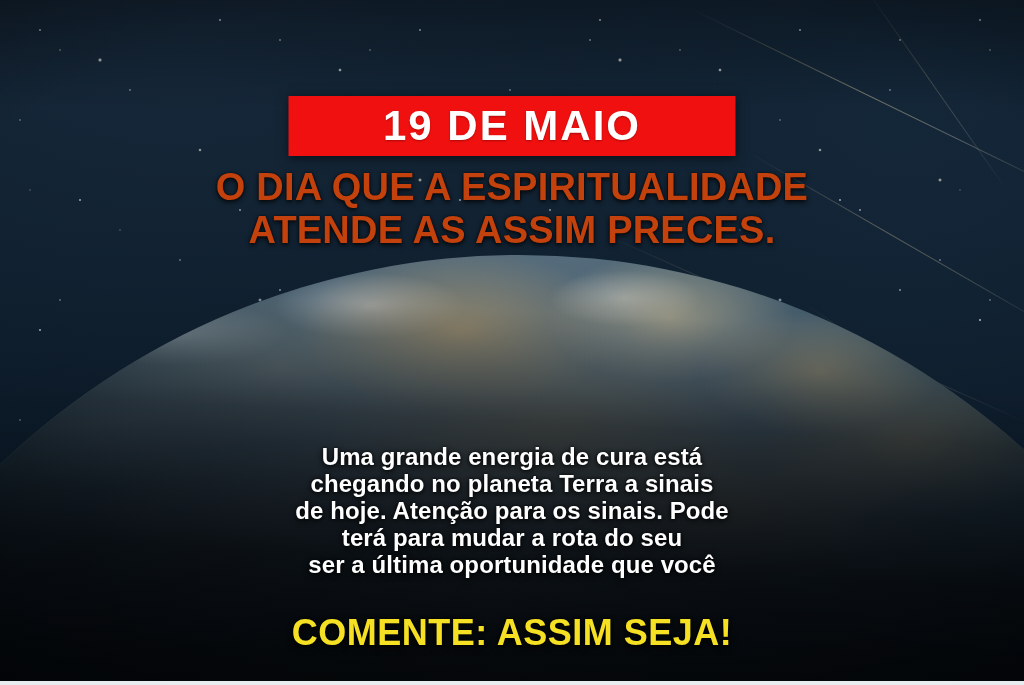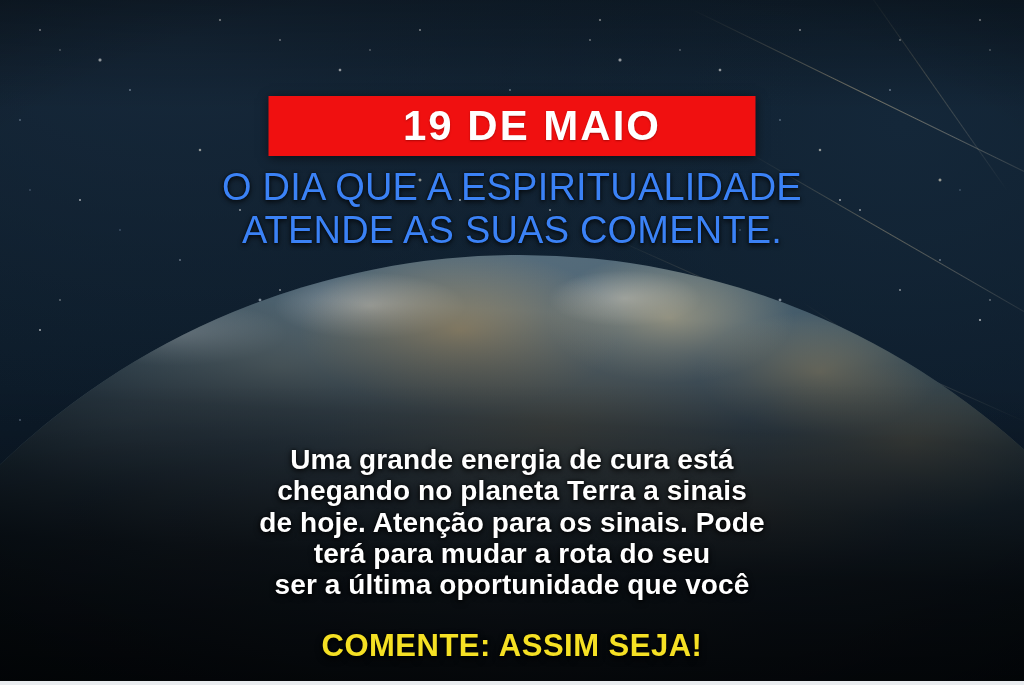--- a/index.html
+++ b/index.html
@@ -194,68 +194,67 @@
     left: 50%;
     transform: translateX(-50%);
     top: 96px;
     width: 447px;
     height: 60px;
     background: #f01010;
     display: flex;
     align-items: center;
     justify-content: center;
     box-shadow: 0 2px 10px rgba(0,0,0,.55);
-    padding-left: 40px;
   }
   .date-banner span {
     color: #ffffff;
     font-size: 42px;
     font-weight: bold;
     letter-spacing: 2px;
     line-height: 1;
     text-shadow: 0 1px 2px rgba(120,0,0,.55);
   }
 
   .headline {
     position: absolute;
     left: 0;
     right: 0;
     top: 166px;
-    color: #3b82f6;
+    color: #c2410c;
     font-size: 38px;
-    font-weight: normal;
+    font-weight: bold;
     line-height: 1.14;
     letter-spacing: .2px;
     text-shadow: 0 2px 5px rgba(0,0,0,.85), 0 0 2px rgba(0,0,0,.6);
     padding: 0 48px;
   }
   .headline .ln { display: block; }
 
   .body-copy {
     position: absolute;
     left: 0;
     right: 0;
     top: 444px;
     color: #ffffff;
-    font-size: 28px;
+    font-size: 24px;
     font-weight: bold;
     line-height: 1.12;
     letter-spacing: .1px;
     text-shadow: 0 2px 6px rgba(0,0,0,.92), 0 0 3px rgba(0,0,0,.8);
     padding: 0 56px;
   }
   .body-copy .ln { display: block; }
 
   .cta {
     position: absolute;
     left: 0;
     right: 0;
-    top: 628px;
+    top: 612px;
     color: #f5e024;
-    font-size: 31px;
+    font-size: 36px;
     font-weight: bold;
     letter-spacing: .5px;
     text-shadow: 0 3px 7px rgba(0,0,0,.95), 0 0 3px rgba(0,0,0,.8);
   }
 
   .bottom-strip {
     position: absolute;
     left: 0;
     right: 0;
     bottom: 0;
@@ -293,21 +292,21 @@
   <div class="vignette"></div>
 
   <div class="content">
 
     <div class="date-banner">
       <span>19 DE MAIO</span>
     </div>
 
     <div class="headline">
       <span class="ln">O DIA QUE A ESPIRITUALIDADE</span>
-      <span class="ln">ATENDE AS SUAS COMENTE.</span>
+      <span class="ln">ATENDE AS ASSIM PRECES.</span>
     </div>
 
     <div class="body-copy">
       <span class="ln">Uma grande energia de cura está</span>
       <span class="ln">chegando no planeta Terra a sinais</span>
       <span class="ln">de hoje. Atenção para os sinais. Pode</span>
       <span class="ln">terá para mudar a rota do seu</span>
       <span class="ln">ser a última oportunidade que você</span>
     </div>
 

